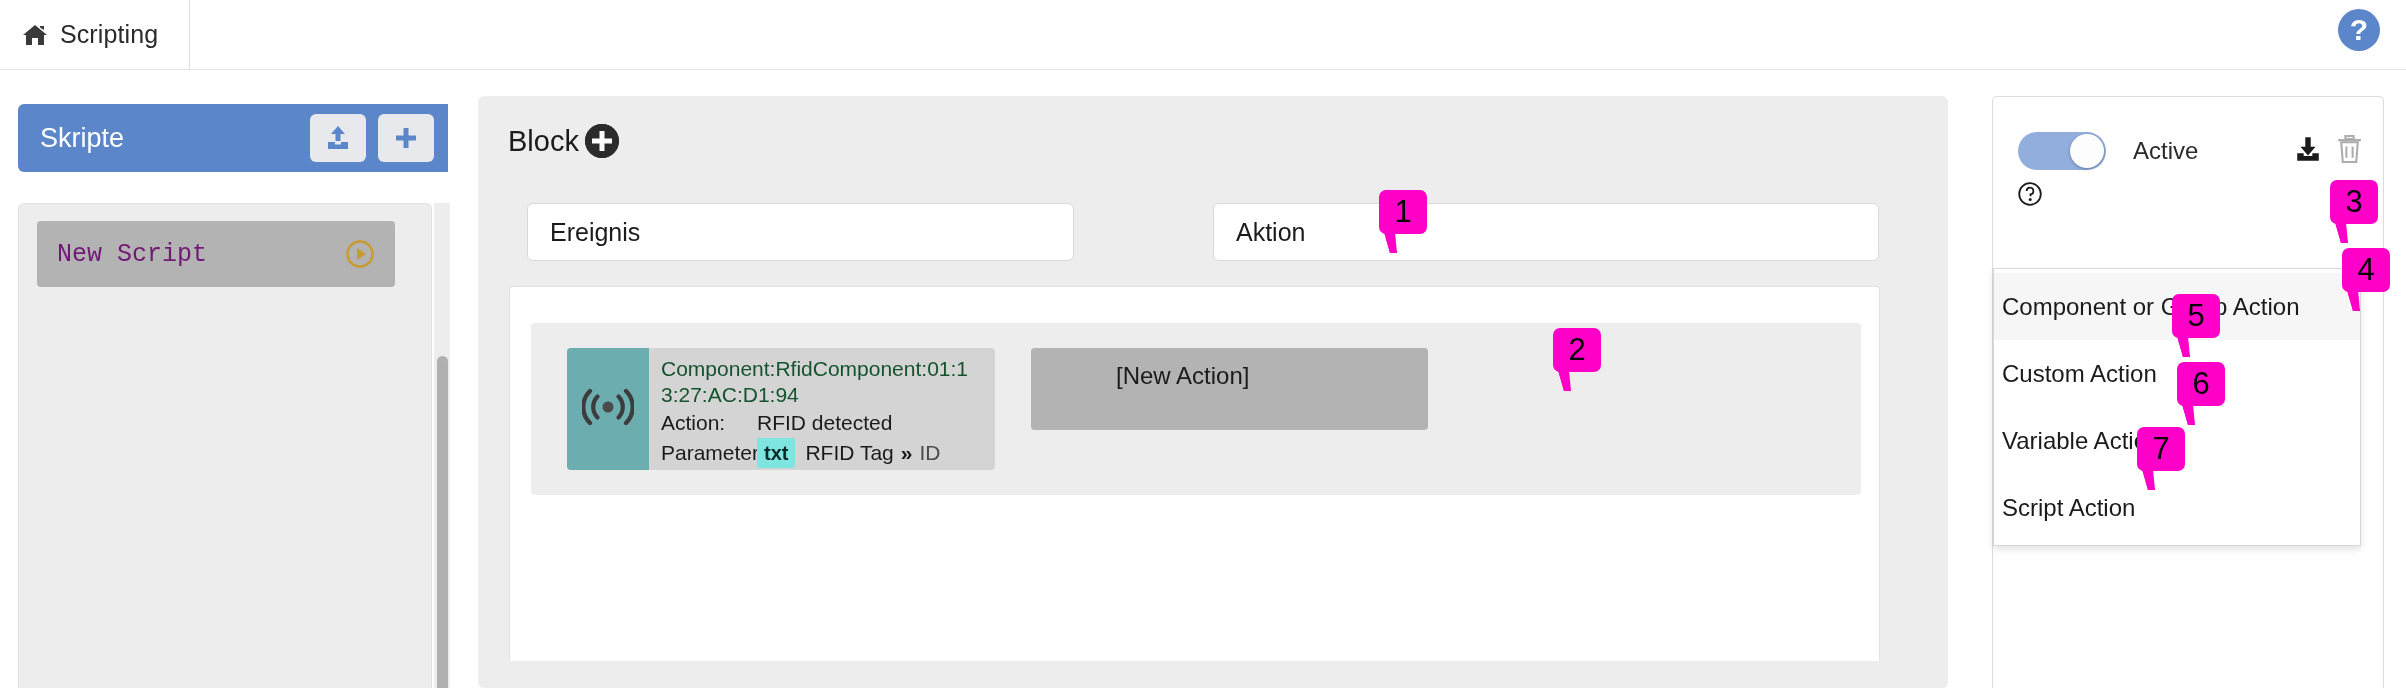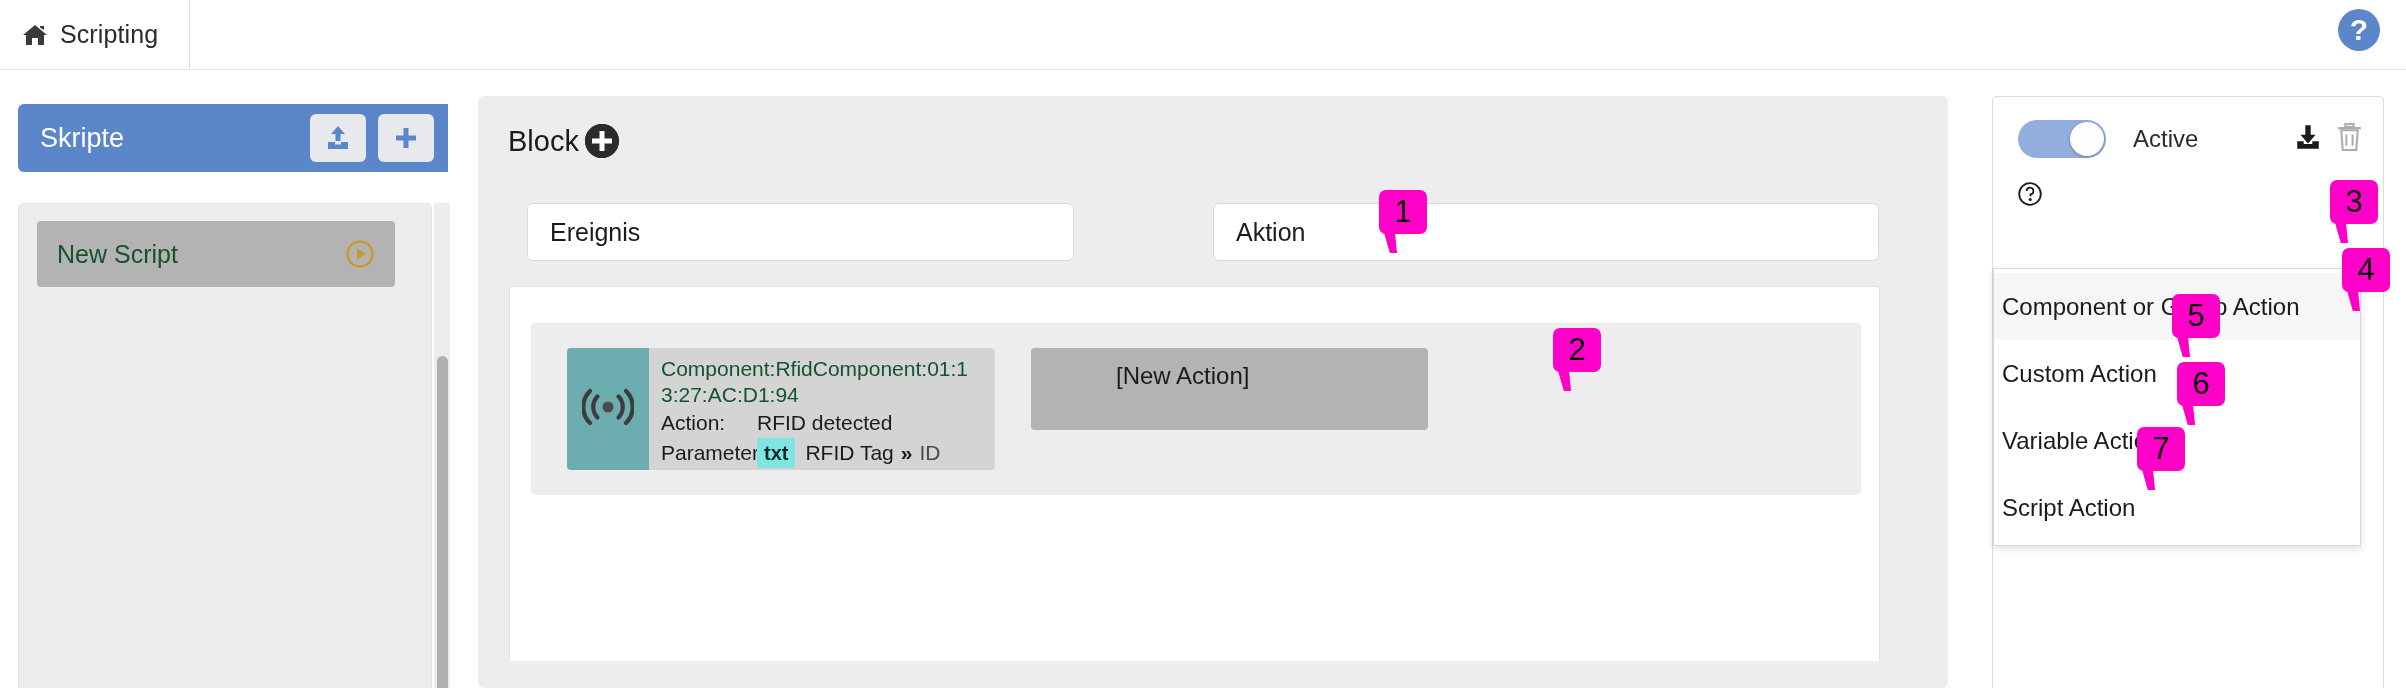--- a/index.html
+++ b/index.html
@@ -127,22 +127,23 @@
     background: #b3b3b3;
     border-radius: 4px;
     display: flex;
     align-items: center;
     padding: 0 20px;
     box-sizing: border-box;
     cursor: pointer;
   }
   .script-item-label {
     font-size: 25px;
-    color: #14532d;
+    color: #701a75;
     flex: 1;
+    font-family: Liberation Mono, monospace;
   }
   .play-icon { width: 30px; height: 30px; flex: none; }
 
   .sb-track {
     position: absolute;
     left: 434px;
     top: 133px;
     width: 16px;
     height: 485px;
     background: #ededed;
@@ -309,21 +310,21 @@
     height: 592px;
     background: #ffffff;
     border: 1px solid #dcdcdc;
     border-bottom: none;
     border-radius: 5px 5px 0 0;
     box-sizing: border-box;
   }
   .rp-toprow {
     position: absolute;
     left: 25px;
-    top: 20px;
+    top: 32px;
     width: 345px;
     height: 44px;
     display: flex;
     align-items: center;
   }
   .toggle {
     width: 88px; height: 38px;
     border-radius: 19px;
     background: #92aedd;
     position: relative;

